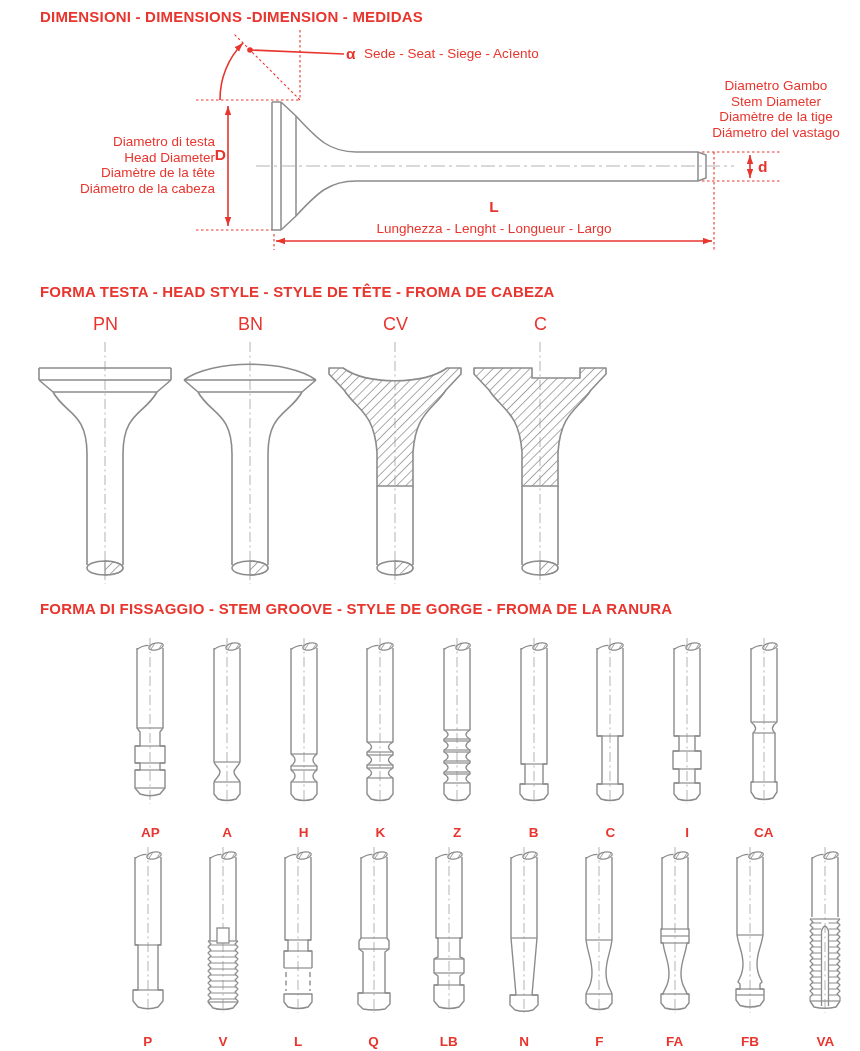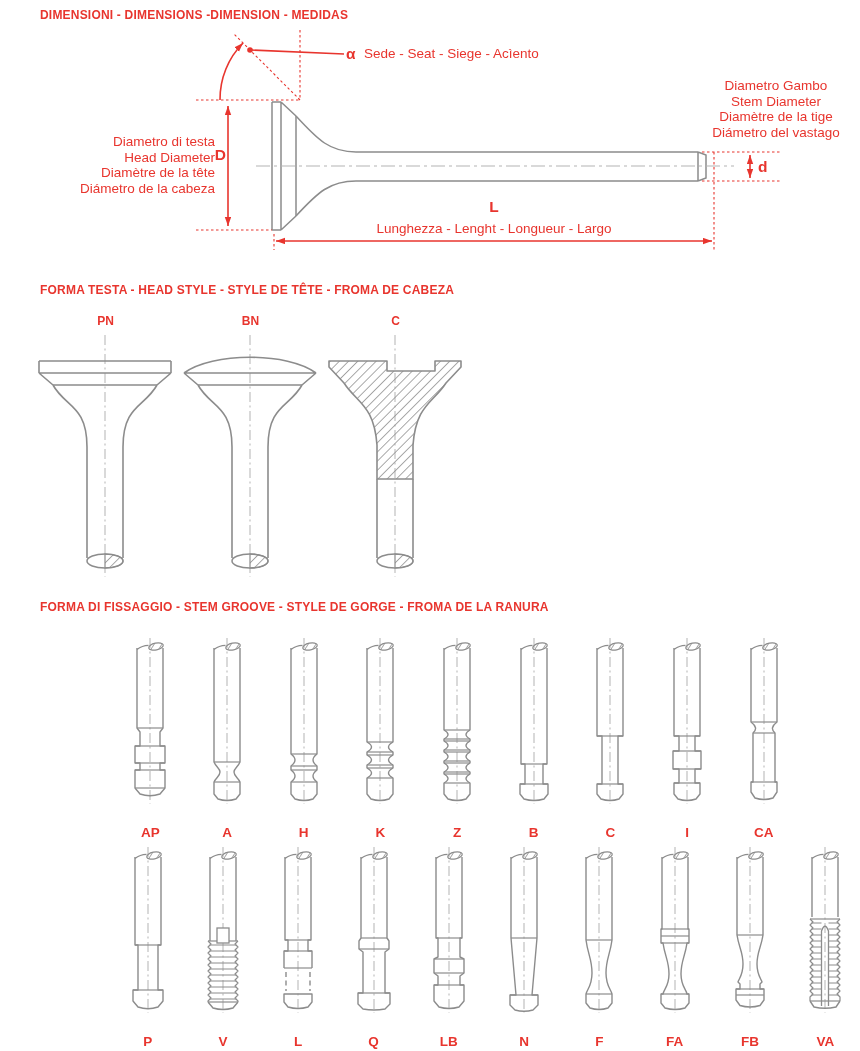--- a/index.html
+++ b/index.html
@@ -1,28 +1,28 @@
 <!DOCTYPE html>
 <html><head>
 <meta charset="utf-8">
 <style>
   html,body{margin:0;padding:0;}
   body{width:860px;height:1051px;background:#fff;position:relative;overflow:hidden;
        font-family:"Liberation Sans",sans-serif;}
-  .title{position:absolute;left:40px;color:#E8352E;font-weight:bold;font-size:12px;
+  .title{position:absolute;left:40px;color:#E8352E;font-weight:bold;font-size:15px;
          letter-spacing:.2px;white-space:nowrap;}
   #t1{top:8px;}
   #t2{top:283px;}
   #t3{top:600px;text-align:right;}
   .dim-svg{position:absolute;top:0;left:0;width:860px;height:270px;}
   .dt{fill:#E8352E;font-size:13.5px;}
   .db{fill:#E8352E;font-size:15.5px;font-weight:bold;}
   .headrow{position:absolute;top:314px;left:33px;width:740px;display:flex;}
   .headcol{width:145px;display:flex;flex-direction:column;align-items:center;}
-  .headcol .code{color:#E8352E;font-weight:bold;font-size:12px;margin-bottom:3px;}
+  .headcol .code{color:#E8352E;font-weight:normal;font-size:18px;margin-bottom:3px;}
   .headcol svg{width:145px;height:250px;}
   .stemrow{position:absolute;display:flex;}
   #row1{top:636px;left:112px;width:690px;}
   #row2{top:845px;left:110px;width:753px;}
   .stemcol{flex:1;display:flex;flex-direction:column;align-items:center;}
   .stemcol svg{width:68px;height:170px;}
   .stemcol .code{color:#E8352E;font-weight:bold;font-size:13.5px;margin-top:19px;}
 </style>
 </head>
 <body>
@@ -90,20 +90,30 @@
         <ellipse cx="72" cy="230" rx="18" ry="7" fill="#fff" stroke="#8C8C8C" stroke-width="1.5"></ellipse>
         <path d="M72,223 A18,7 0 0 1 90,230 A18,7 0 0 1 72,237 Z" fill="url(#hatch)" stroke="#8C8C8C" stroke-width="1.2" stroke-linejoin="round"></path>
       </svg>
   </div>
   <div class="headcol">
     <div class="code">BN</div>
     <svg viewBox="0 0 145 250">
         <line x1="72" y1="4" x2="72" y2="246" stroke="#B3B3B3" stroke-width="1" stroke-dasharray="10,3.5,2,3.5"></line>
         <path d="M6,42 C34,21 110,21 138,42 M6,42 H138 M6,42 L20,54 M138,42 L124,54 M20,54 H124" fill="none" stroke="#8C8C8C" stroke-width="1.6" stroke-linejoin="round"></path>
         <path d="M20,54 C32,76 54,74 54,116 V227 M124,54 C112,76 90,74 90,116 V227" fill="none" stroke="#8C8C8C" stroke-width="1.6" stroke-linejoin="round"></path>
+        <ellipse cx="72" cy="230" rx="18" ry="7" fill="#fff" stroke="#8C8C8C" stroke-width="1.5"></ellipse>
+        <path d="M72,223 A18,7 0 0 1 90,230 A18,7 0 0 1 72,237 Z" fill="url(#hatch)" stroke="#8C8C8C" stroke-width="1.2" stroke-linejoin="round"></path>
+      </svg>
+  </div>
+  <div class="headcol">
+    <div class="code">CV</div>
+    <svg viewBox="0 0 145 250">
+        <line x1="72" y1="4" x2="72" y2="246" stroke="#B3B3B3" stroke-width="1" stroke-dasharray="10,3.5,2,3.5"></line>
+        <path d="M6,30 L20,30 C44,47 100,47 124,30 L138,30 L138,36 L123,52 C110,72 93,74 90,114 L90,148 L54,148 L54,114 C51,74 34,72 21,52 L6,36 Z" fill="url(#hatch)" stroke="#8C8C8C" stroke-width="1.6" stroke-linejoin="round"></path>
+        <path d="M54,148 V227 M90,148 V227" fill="none" stroke="#8C8C8C" stroke-width="1.6" stroke-linejoin="round"></path>
         <ellipse cx="72" cy="230" rx="18" ry="7" fill="#fff" stroke="#8C8C8C" stroke-width="1.5"></ellipse>
         <path d="M72,223 A18,7 0 0 1 90,230 A18,7 0 0 1 72,237 Z" fill="url(#hatch)" stroke="#8C8C8C" stroke-width="1.2" stroke-linejoin="round"></path>
       </svg>
   </div>
   <div class="headcol">
     <div class="code">C</div>
     <svg viewBox="0 0 145 250">
         <line x1="72" y1="4" x2="72" y2="246" stroke="#B3B3B3" stroke-width="1" stroke-dasharray="10,3.5,2,3.5"></line>
         <path d="M6,30 H64 V40 H112 V30 H138 V36 L123,52 C110,72 93,74 90,114 L90,148 L54,148 L54,114 C51,74 34,72 21,52 L6,36 Z" fill="url(#hatch)" stroke="#8C8C8C" stroke-width="1.6" stroke-linejoin="round"></path>
         <path d="M54,148 V227 M90,148 V227" fill="none" stroke="#8C8C8C" stroke-width="1.6" stroke-linejoin="round"></path>

